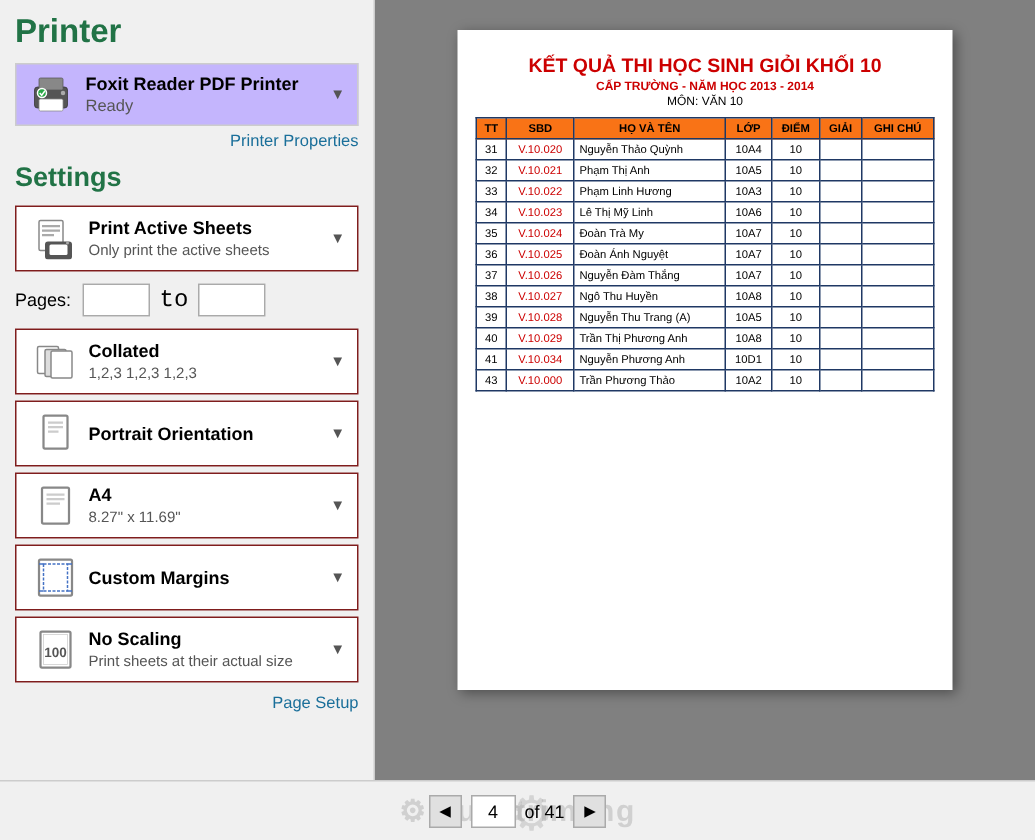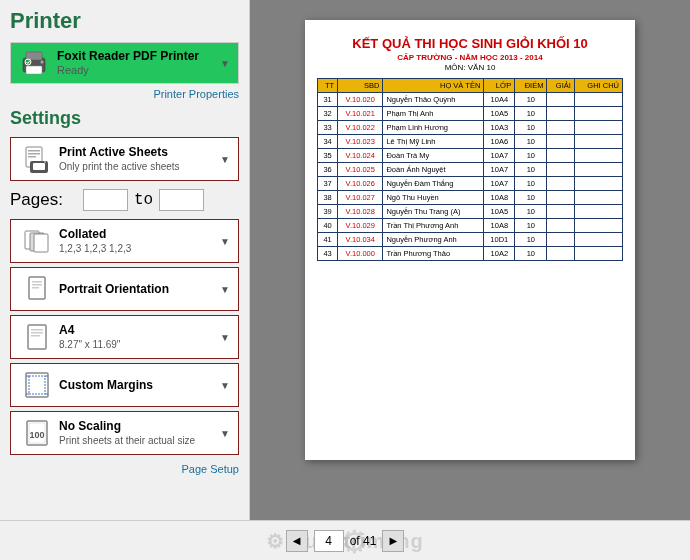--- a/index.html
+++ b/index.html
@@ -5,57 +5,57 @@
     * { box-sizing: border-box; margin: 0; padding: 0; }
     body { font-family: 'Segoe UI', Arial, sans-serif; font-size: 12px; background: #f0f0f0; width: 690px; height: 560px; overflow: hidden; display: flex; flex-direction: column; }
 
     .main-container { display: flex; flex: 1; overflow: hidden; }
 
     
     .left-panel { width: 250px; min-width: 250px; background: #f0f0f0; display: flex; flex-direction: column; padding: 8px 10px; overflow-y: auto; border-right: 1px solid #ccc; }
 
     .printer-section-title { font-size: 22px; color: #217346; font-weight: 600; margin-bottom: 8px; }
 
-    .printer-row { display: flex; align-items: center; background: #22c55e; border: 1px solid #ccc; padding: 5px 8px; margin-bottom: 4px; }
+    .printer-row { display: flex; align-items: center; background: #c4b5fd; border: 1px solid #ccc; padding: 5px 8px; margin-bottom: 4px; }
     .printer-icon { width: 30px; height: 30px; margin-right: 8px; position: relative; flex-shrink: 0; }
     .printer-icon svg { width: 30px; height: 30px; }
     .printer-name { flex: 1; }
     .printer-name-text { font-size: 12px; font-weight: 600; color: #000; display: block; }
     .printer-status-text { font-size: 11px; color: #555; }
     .dropdown-arrow { color: #555; font-size: 10px; }
 
     .printer-properties-link { text-align: right; color: #1a6f9a; font-size: 11px; cursor: pointer; margin-bottom: 8px; text-decoration: none; }
 
     .settings-title { font-size: 18px; color: #217346; font-weight: 600; margin-bottom: 8px; }
 
     .setting-item { display: flex; align-items: center; background: white; border: 1px solid #7f1d1d; padding: 5px 8px; margin-bottom: 4px; cursor: pointer; }
     .setting-icon { width: 32px; height: 32px; margin-right: 8px; flex-shrink: 0; display: flex; align-items: center; justify-content: flex-end; }
     .setting-text { flex: 1; }
     .setting-label { font-size: 12px; font-weight: 600; color: #000; display: block; }
     .setting-sub { font-size: 10px; color: #555; }
     .setting-arrow { color: #555; font-size: 10px; flex-shrink: 0; }
 
     .pages-row { display: flex; align-items: center; padding: 4px 0; margin-bottom: 4px; }
-    .pages-label { font-size: 17px; margin-right: 20px; }
+    .pages-label { font-size: 12px; margin-right: 8px; }
     .pages-input { width: 45px; height: 22px; border: 1px solid #aaa; text-align: center; font-size: 12px; }
     .pages-to { margin: 0 6px; font-size: 16px; font-family: Liberation Mono, monospace; }
 
     .page-setup-link { text-align: right; color: #1a6f9a; font-size: 11px; cursor: pointer; margin-top: 4px; }
 
     
     .right-panel { flex: 1; background: #808080; display: flex; flex-direction: column; align-items: center; justify-content: flex-start; padding: 20px; position: relative; overflow: hidden; }
 
     .page-preview { background: white; width: 330px; min-height: 440px; box-shadow: 2px 2px 8px rgba(0,0,0,0.4); padding: 16px 12px; }
 
     .preview-header { text-align: center; font-size: 13px; font-weight: bold; color: #c00; margin-bottom: 2px; }
     .preview-header2 { text-align: center; font-size: 8px; font-weight: bold; color: #c00; margin-bottom: 1px; }
     .preview-mon { text-align: center; font-size: 8px; margin-bottom: 6px; }
 
     .preview-table { width: 100%; border-collapse: collapse; font-size: 7.5px; }
-    .preview-table th { background: #eab308; border: 1px solid #1f3864; padding: 2px 3px; text-align: right; font-weight: normal; }
+    .preview-table th { background: #f97316; border: 1px solid #1f3864; padding: 2px 3px; text-align: center; font-weight: bold; }
     .preview-table td { border: 1px solid #1f3864; padding: 2px 3px; text-align: center; }
     .preview-table td.left { text-align: left; }
     .preview-table td.red { color: #c00; }
 
     
     .bottom-bar { height: 40px; background: #f0f0f0; border-top: 1px solid #ccc; display: flex; align-items: center; justify-content: center; position: relative; }
     .watermark { position: absolute; left: 50%; transform: translateX(-50%); color: rgba(180,180,180,0.5); font-size: 22px; font-weight: bold; letter-spacing: 2px; pointer-events: none; }
     .page-nav { display: flex; align-items: center; gap: 6px; z-index: 1; }
     .nav-btn { width: 22px; height: 22px; background: #e0e0e0; border: 1px solid #aaa; cursor: pointer; display: flex; align-items: center; justify-content: center; font-size: 10px; }
     .page-input { width: 30px; height: 22px; border: 1px solid #aaa; text-align: center; font-size: 12px; }

